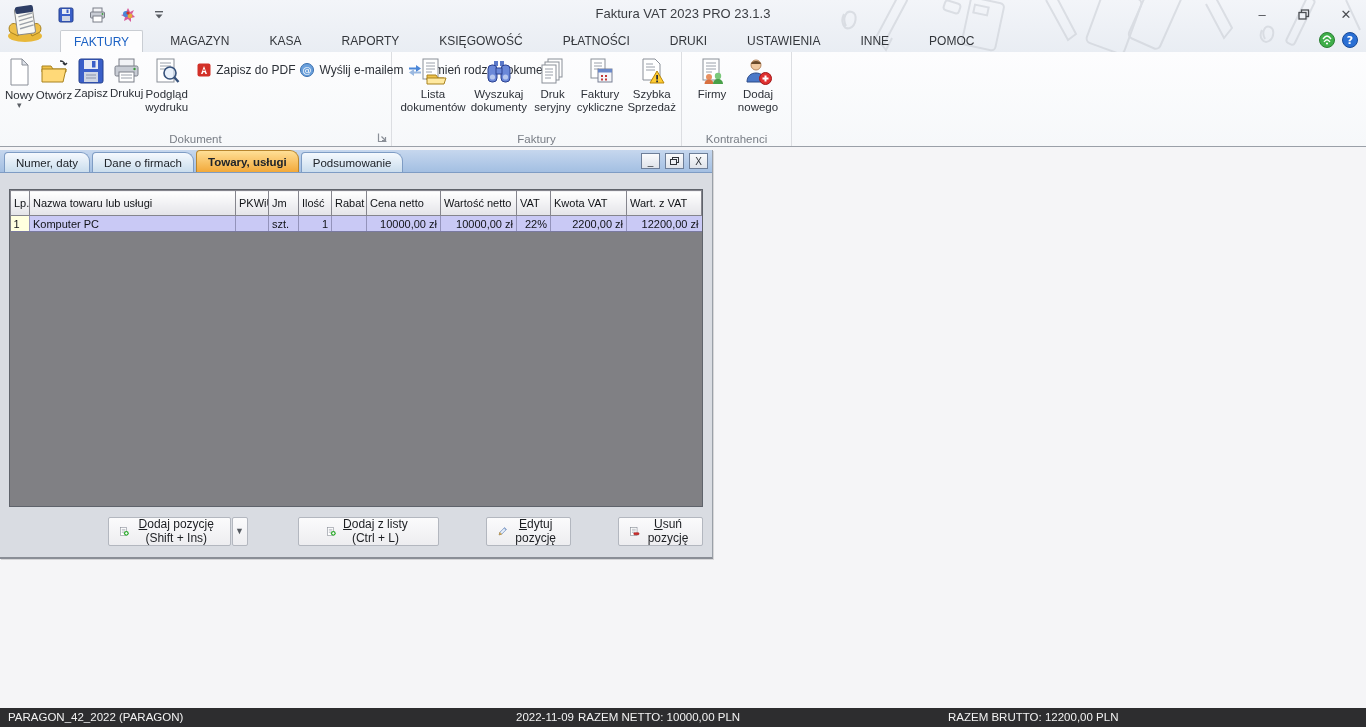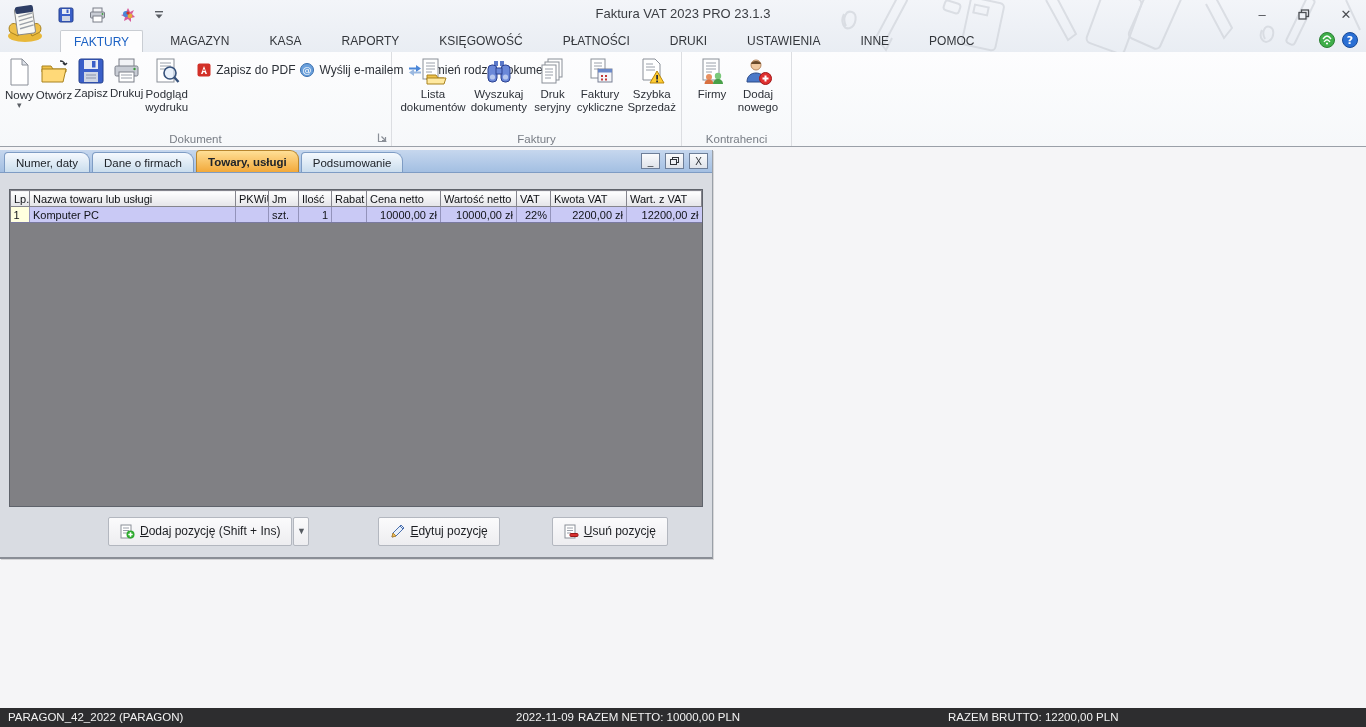--- a/index.html
+++ b/index.html
@@ -60,21 +60,21 @@
     border-color:#b8862e;z-index:2;}
   #docwin-ctl{position:absolute;right:4px;top:3px;display:flex;gap:5px;}
   .dwbtn{width:19px;height:16px;background:linear-gradient(#fafbfd,#dfe3ea);
     border:1px solid #6d7e98;display:flex;align-items:center;justify-content:center;
     font-size:10px;color:#30343a;}
   #docbody{position:absolute;left:0;top:23px;right:0;bottom:0;padding:16px 9px 0 9px;}
 
   
   #tablebox{height:318px;border:1px solid #5f636b;background:#808084;overflow:hidden;}
   table{border-collapse:collapse;width:100%;table-layout:fixed;font-size:11px;}
-  th{height:16px;font-weight:normal;text-align:left;padding:0 3px;white-space:nowrap;overflow:hidden;
+  th{height:25px;font-weight:normal;text-align:left;padding:0 3px;white-space:nowrap;overflow:hidden;
     background:linear-gradient(#ffffff,#e4e4e8);border:1px solid #85858d;color:#101216;margin-top:28px;}
   td{height:16px;padding:0 3px;white-space:nowrap;overflow:hidden;background:#c9c9f5;
     border-left:1px solid #9393bb;border-bottom:1px solid #7a7aa0;color:#101216;}
   td.lp{background:#ffffdf;border-left:none;}
   .num{text-align:right;}
 
   
   #btnrow{margin-top:9px;height:30px;display:flex;align-items:center;padding-left:59px;}
   .pbtn{height:29px;display:flex;align-items:center;gap:5px;padding:0 11px;font-size:12px;color:#1c1e22;
     background:linear-gradient(#fbfbfc,#ededf0);border:1px solid #b3b7bf;border-radius:2px;margin-left:40px;}
@@ -426,20 +426,29 @@
               <path d="M3 4h6M3 6.5h6M3 9h4" stroke="#9aa0aa"></path>
               <circle cx="10.5" cy="10.5" r="4" fill="#2daa2d"></circle>
               <path d="M8.3 10.5h4.4M10.5 8.3v4.4" stroke="#fff" stroke-width="1.6"></path>
             </svg>
           <span class="plabel">Dodaj pozycję (Shift + Ins)</span>
         </button>
         <button class="arrowbtn">
           <span>▼</span>
         </button>
         <span class="gap16"></span>
+        <button class="pbtn" style="padding:0 28px;">
+          <svg width="15" height="15" viewBox="0 0 15 15">
+              <rect x="1" y="1" width="10" height="13" fill="#fff" stroke="#8a8f98"></rect>
+              <path d="M3 4h6M3 6.5h6M3 9h4" stroke="#9aa0aa"></path>
+              <circle cx="10.5" cy="10.5" r="4" fill="#2daa2d"></circle>
+              <path d="M8.3 10.5h4.4M10.5 8.3v4.4" stroke="#fff" stroke-width="1.6"></path>
+            </svg>
+          <span class="plabel">Dodaj z listy (Ctrl + L)</span>
+        </button>
         <span class="gap12"></span>
         <button class="pbtn">
           <svg width="15" height="15" viewBox="0 0 15 15">
               <path d="M2 13l1-4 8-8 3 3-8 8z" fill="#e8f0fa" stroke="#4a6fae"></path>
               <path d="M10 2l3 3" stroke="#4a6fae"></path>
               <path d="M2 13l4-1-3-3z" fill="#f0c060" stroke="#b88830"></path>
             </svg>
           <span class="plabel">Edytuj pozycję</span>
         </button>
         <span class="gap12"></span>

